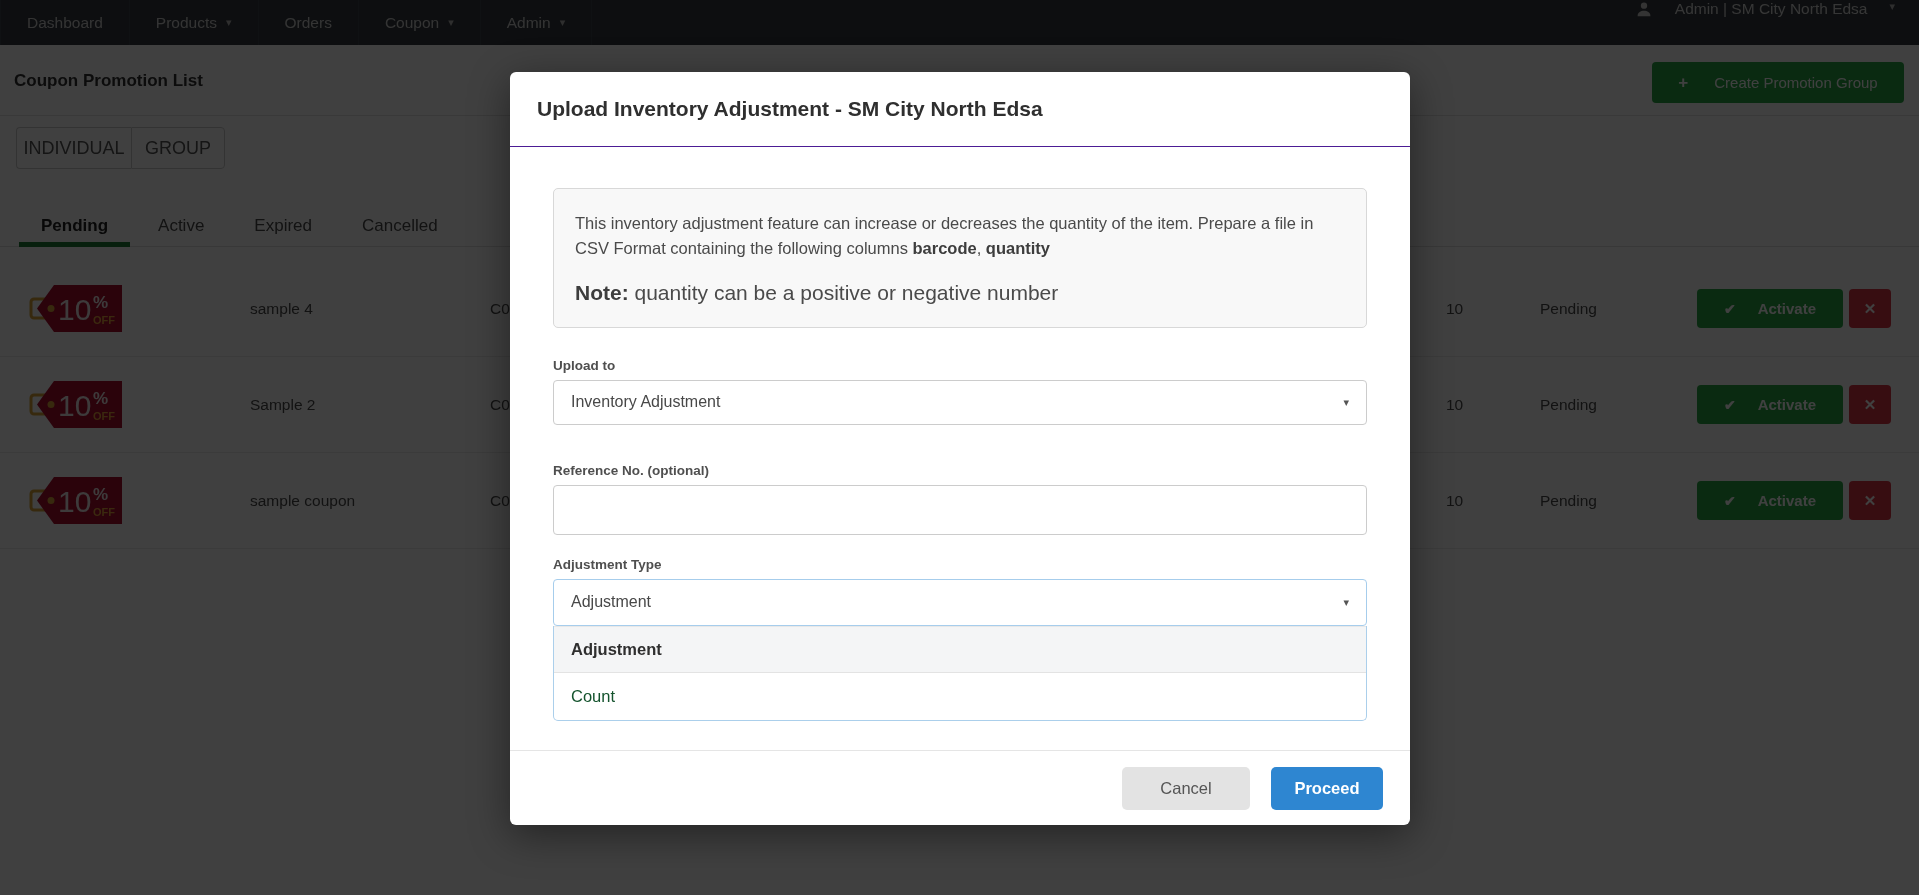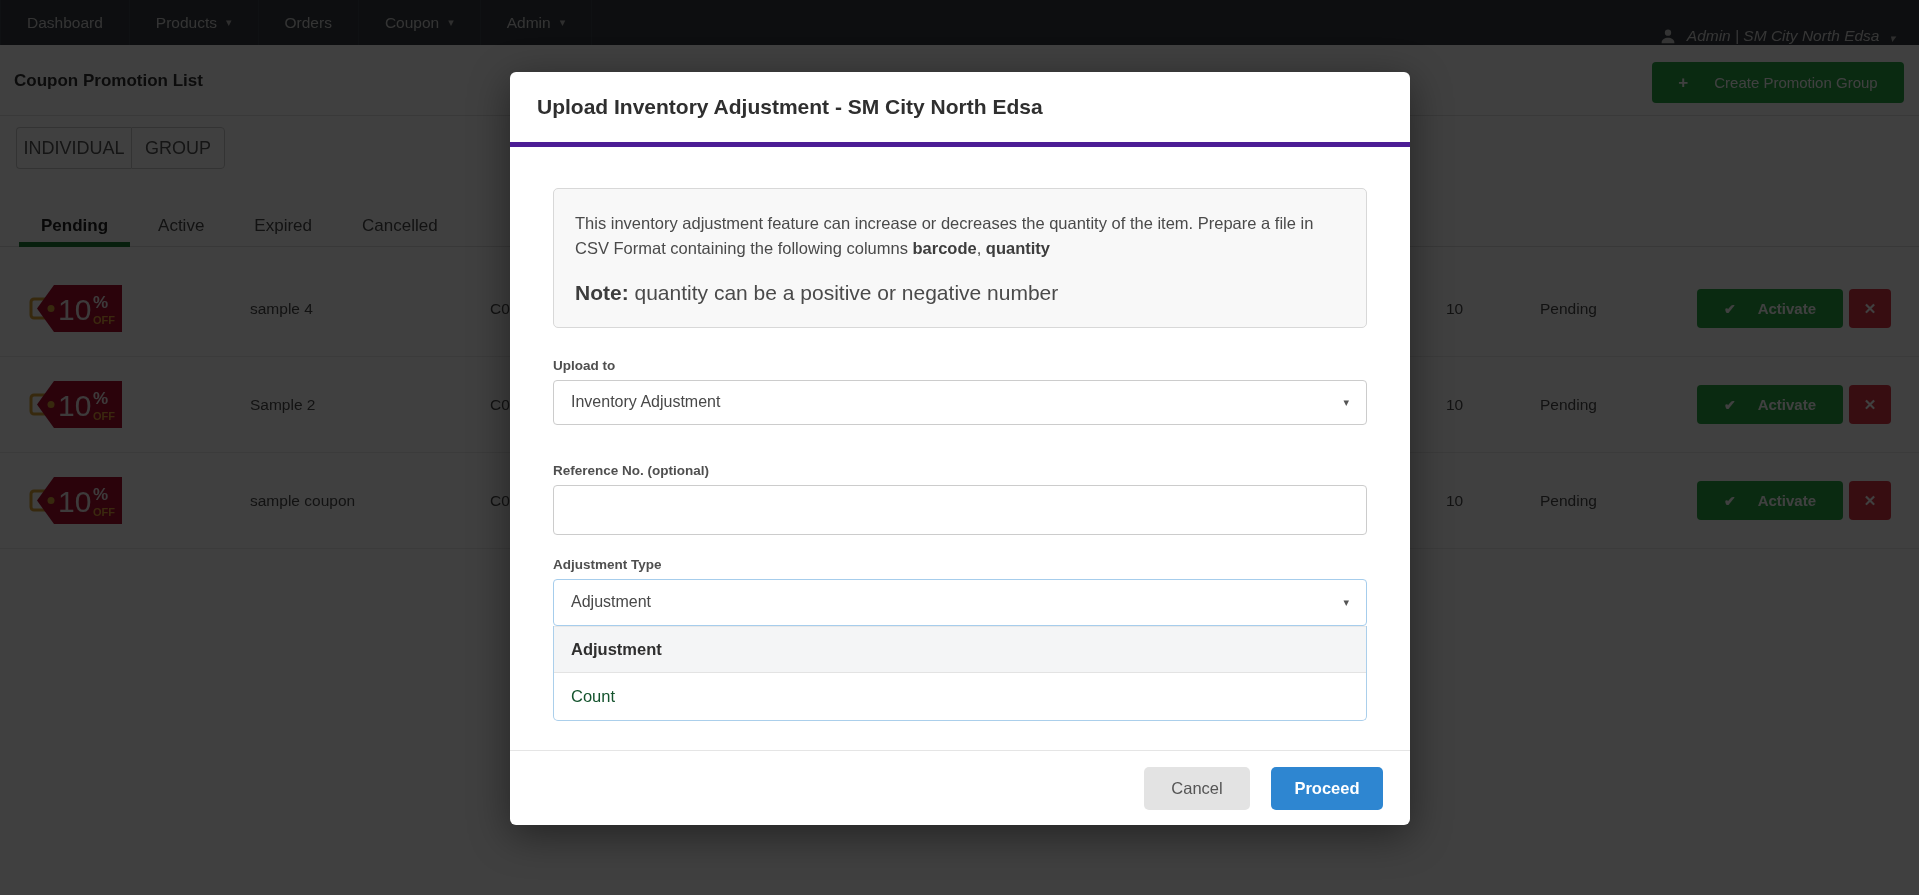--- a/index.html
+++ b/index.html
@@ -7,21 +7,21 @@
   body { font-family:"Liberation Sans", sans-serif; background:#fff; position:relative; }
 
   
   .page { position:absolute; inset:0; background:#fff; }
 
   .navbar { height:45px; background:#343a40; display:flex; align-items:stretch; }
   .nav-item { display:flex; align-items:center; gap:9px; padding:0 26px; color:#cfcfcf;
               font-size:15.5px; border-right:1px solid rgba(255,255,255,0.06); cursor:pointer; }
   .nav-item:first-child { border-left:1px solid rgba(255,255,255,0.06); }
   .nav-caret { font-size:11px; color:#b9b9b9; }
-  .nav-right { margin-left:auto; display:flex; align-items:flex-end; gap:10px; padding:0 24px; color:#d6d6d6; font-size:15.5px; cursor:pointer;font-style:italic; }
+  .nav-right { margin-left:auto; display:flex; align-items:flex-start; gap:22px; padding:0 24px; color:#d6d6d6; font-size:15.5px; cursor:pointer; }
   .user-icon svg { width:18px; height:18px; fill:#cfcfcf; display:block; }
 
   .page-header { height:71px; border-bottom:1px solid #e3e3e3; position:relative; background:#fff; }
   .page-title { position:absolute; left:14px; top:26px; font-size:17px; font-weight:bold; color:#333; }
   .create-btn { position:absolute; right:15px; top:17px; width:252px; height:41px; background:#28a745;
                 border:none; border-radius:4px; color:#fff; font-size:15px; display:flex; align-items:center;
                 justify-content:center; gap:26px; cursor:pointer; font-family:inherit; }
   .plus-glyph { font-size:17px; font-weight:bold; }
 
   .toggle-group { position:absolute; left:16px; top:127px; display:flex; }
@@ -53,21 +53,21 @@
            font-size:15px; font-weight:bold; cursor:pointer; font-family:inherit; }
 
   .coupon-badge { display:block; }
 
   
   .backdrop { position:absolute; inset:0; background:rgba(0,0,0,0.75); z-index:10; }
 
   
   .modal { position:absolute; left:510px; top:72px; width:900px; height:753px; background:#fff;
            border-radius:6px; box-shadow:0 10px 40px rgba(0,0,0,.45); z-index:20; display:flex; flex-direction:column; }
-  .modal-header { height:75px; padding:0 27px; display:flex; align-items:center; border-bottom:5px solid #4c1d95; flex:none; }
+  .modal-header { height:75px; padding:0 27px; display:flex; align-items:center; border-bottom:1px solid #4c1d95; flex:none; }
   .modal-title { font-size:21px; font-weight:600; color:#2f2f2f; }
   .modal-body { flex:1; padding:41px 43px 0 43px; }
   .info-box { border:1px solid #d8d8d8; border-radius:5px; background:#f8f8f8; padding:22px 21px; }
   .info-text { font-size:16.5px; color:#4a4a4a; line-height:1.5; max-width:780px; }
   .info-note { margin-top:20px; font-size:21px; color:#4a4a4a; }
   .b { font-weight:bold; color:#3d3d3d; }
   .field-label { font-size:13.5px; font-weight:bold; color:#4f4f4f; }
   .lbl-upload { margin-top:30px; }
   .lbl-ref { margin-top:38px; }
   .lbl-adj { margin-top:22px; }
@@ -75,21 +75,21 @@
                 align-items:center; padding:0 17px; font-size:16px; color:#484848; position:relative; cursor:pointer; background:#fff; }
   .select-caret { position:absolute; right:17px; top:50%; transform:translateY(-50%); font-size:11px; color:#555; }
   .text-input { margin-top:7px; width:100%; height:50px; border:1px solid #ccc; border-radius:4px;
                 font-size:16px; color:#484848; padding:0 17px; font-family:inherit; outline:none; display:block; }
   .select-open { border-color:#a6cdec; height:47px; }
   .dropdown-menu { border:1px solid #abcfeb; border-top:none; border-radius:0 0 5px 5px; background:#fff; }
   .dd-option { height:47px; display:flex; align-items:center; padding:0 17px; font-size:16.5px; color:#14532d; cursor:pointer; }
   .dd-option.selected { font-weight:bold; color:#2f2f2f; background:#f4f5f6; border-bottom:1px solid #e3e3e3; border-top:1px solid #e8e8e8; }
   .modal-footer { flex:none; height:75px; border-top:1px solid #e5e5e5; display:flex; align-items:center;
                   justify-content:flex-end; gap:21px; padding:0 27px; }
-  .cancel-btn { width:106px; height:43px; background:#e3e3e3; border:none; border-radius:5px; color:#555;
+  .cancel-btn { width:128px; height:43px; background:#e3e3e3; border:none; border-radius:5px; color:#555;
                 font-size:16.5px; cursor:pointer; font-family:inherit; }
   .proceed-btn { width:112px; height:43px; background:#2e86d1; border:none; border-radius:5px; color:#fff;
                  font-size:16.5px; font-weight:bold; cursor:pointer; font-family:inherit; }
 </style>
 </head>
 <body>
 
 <div class="page">
 
   <div class="navbar">

